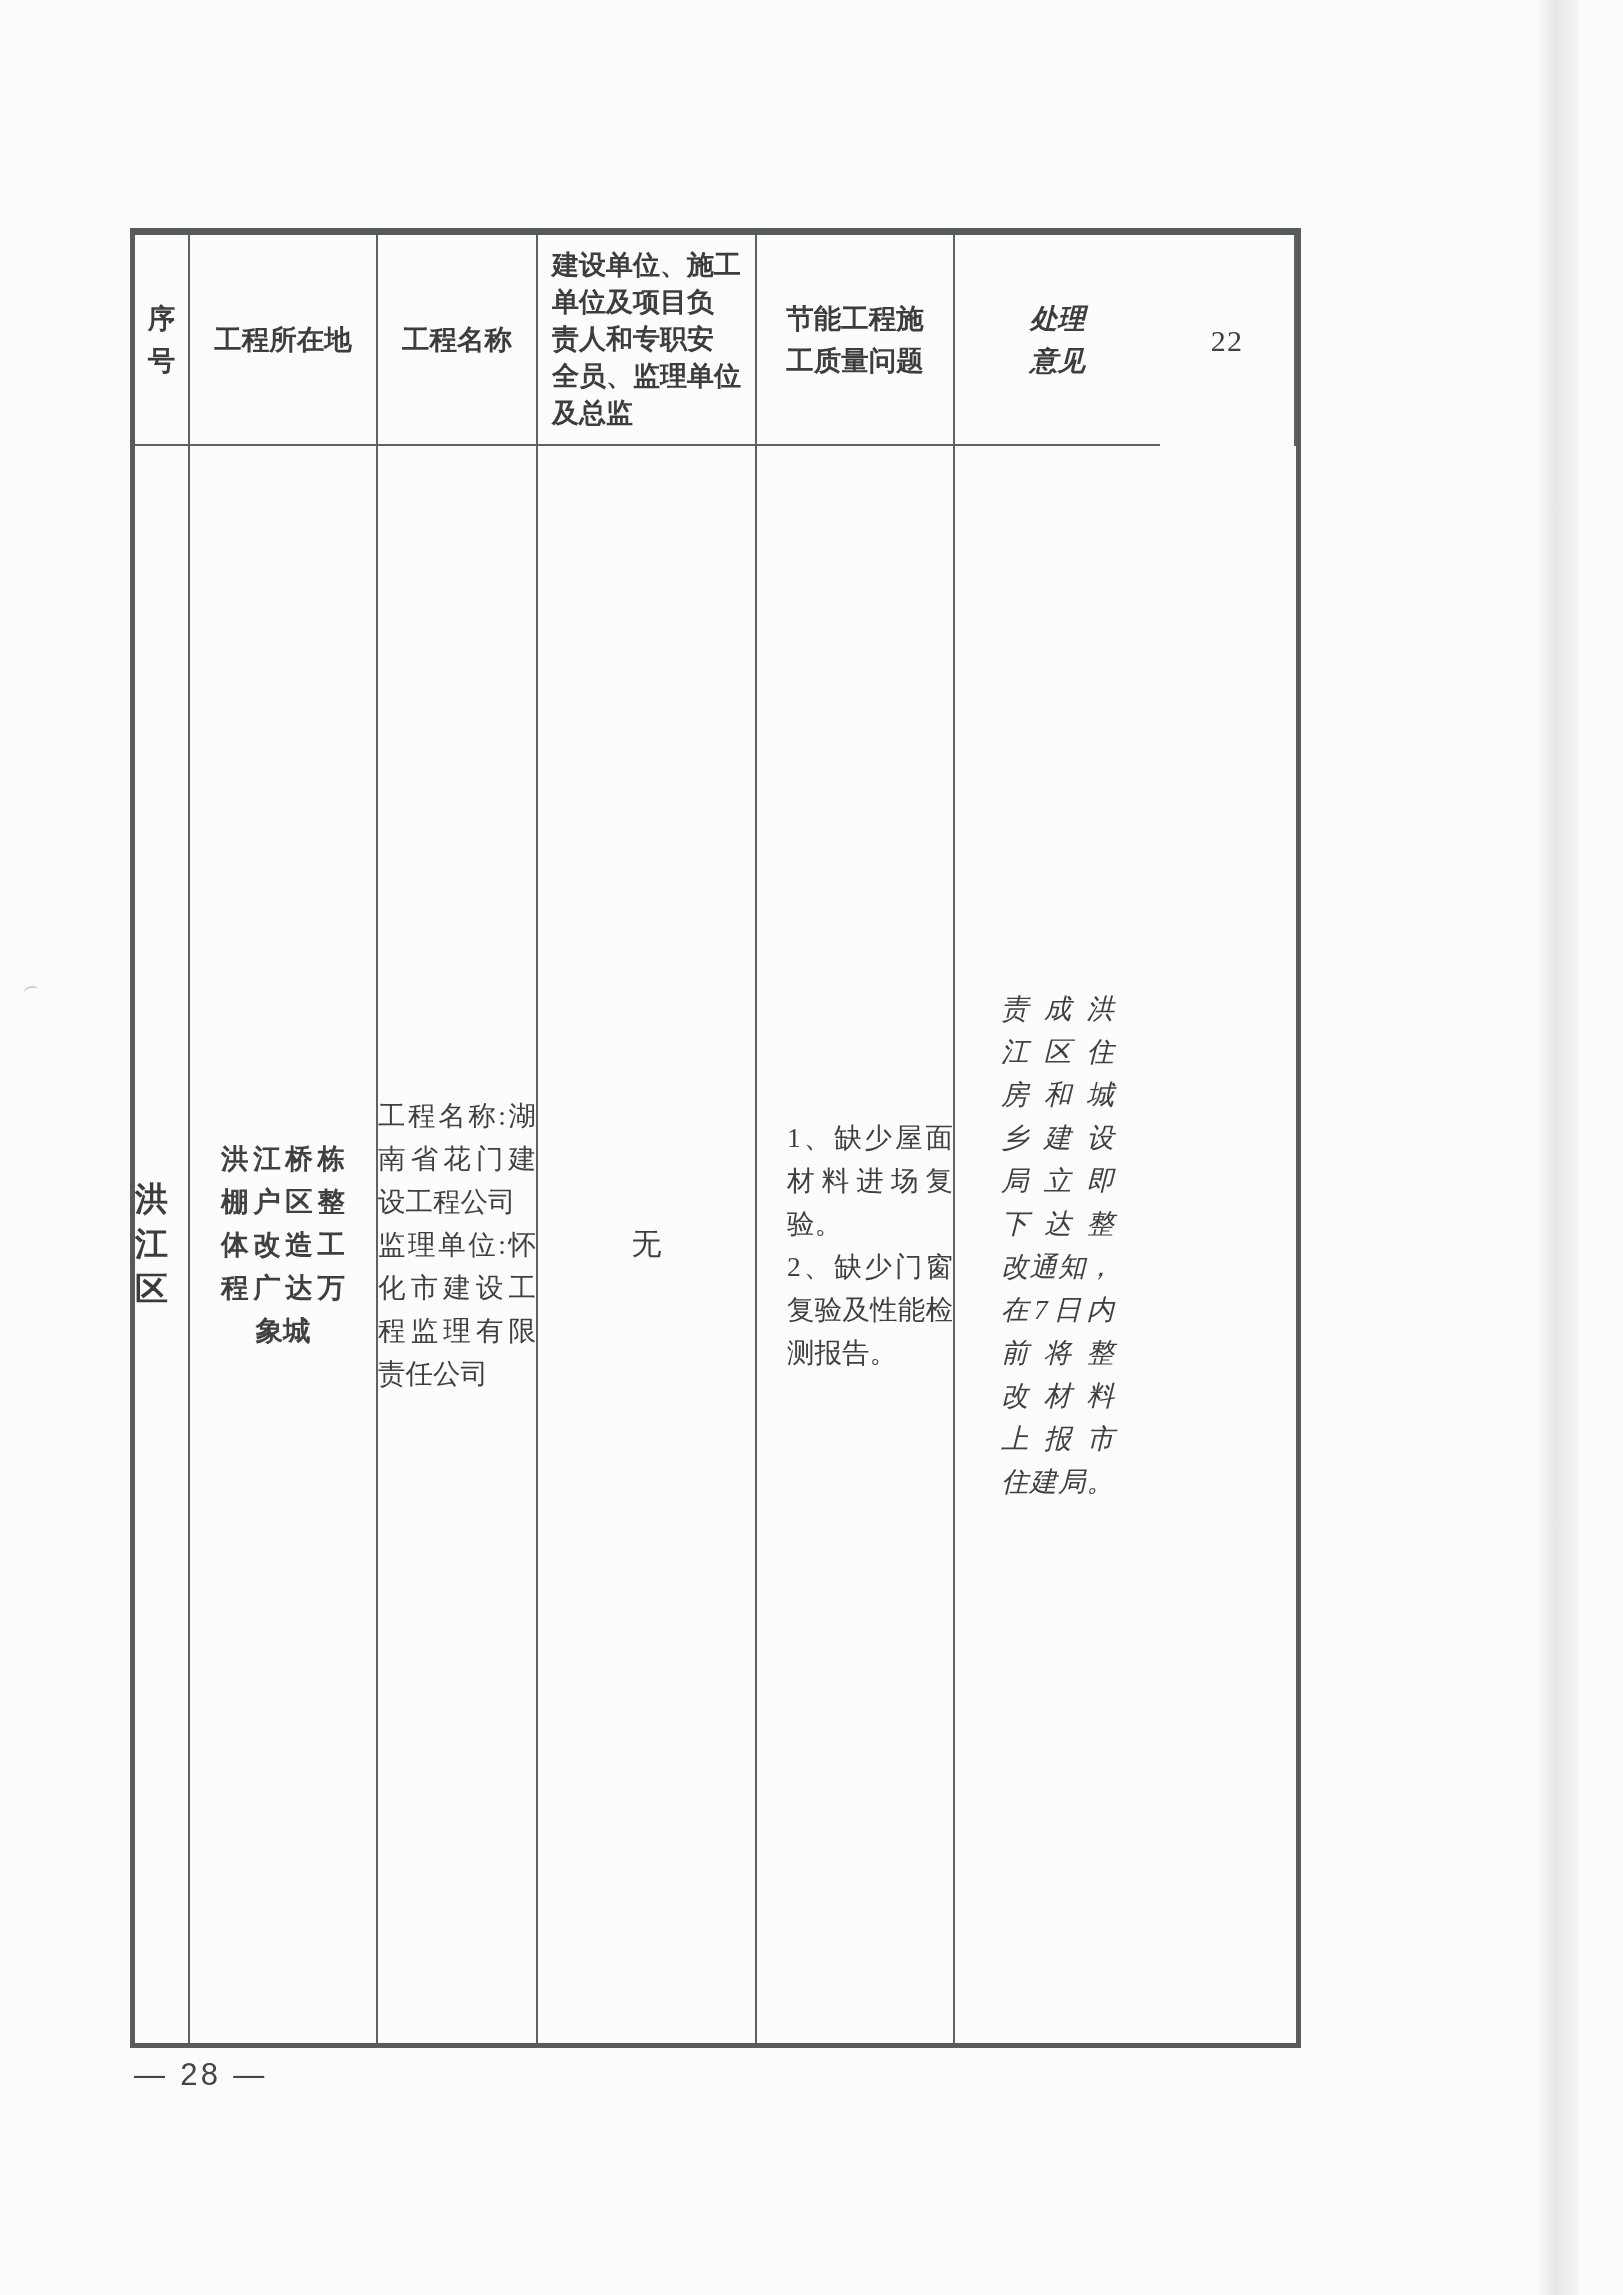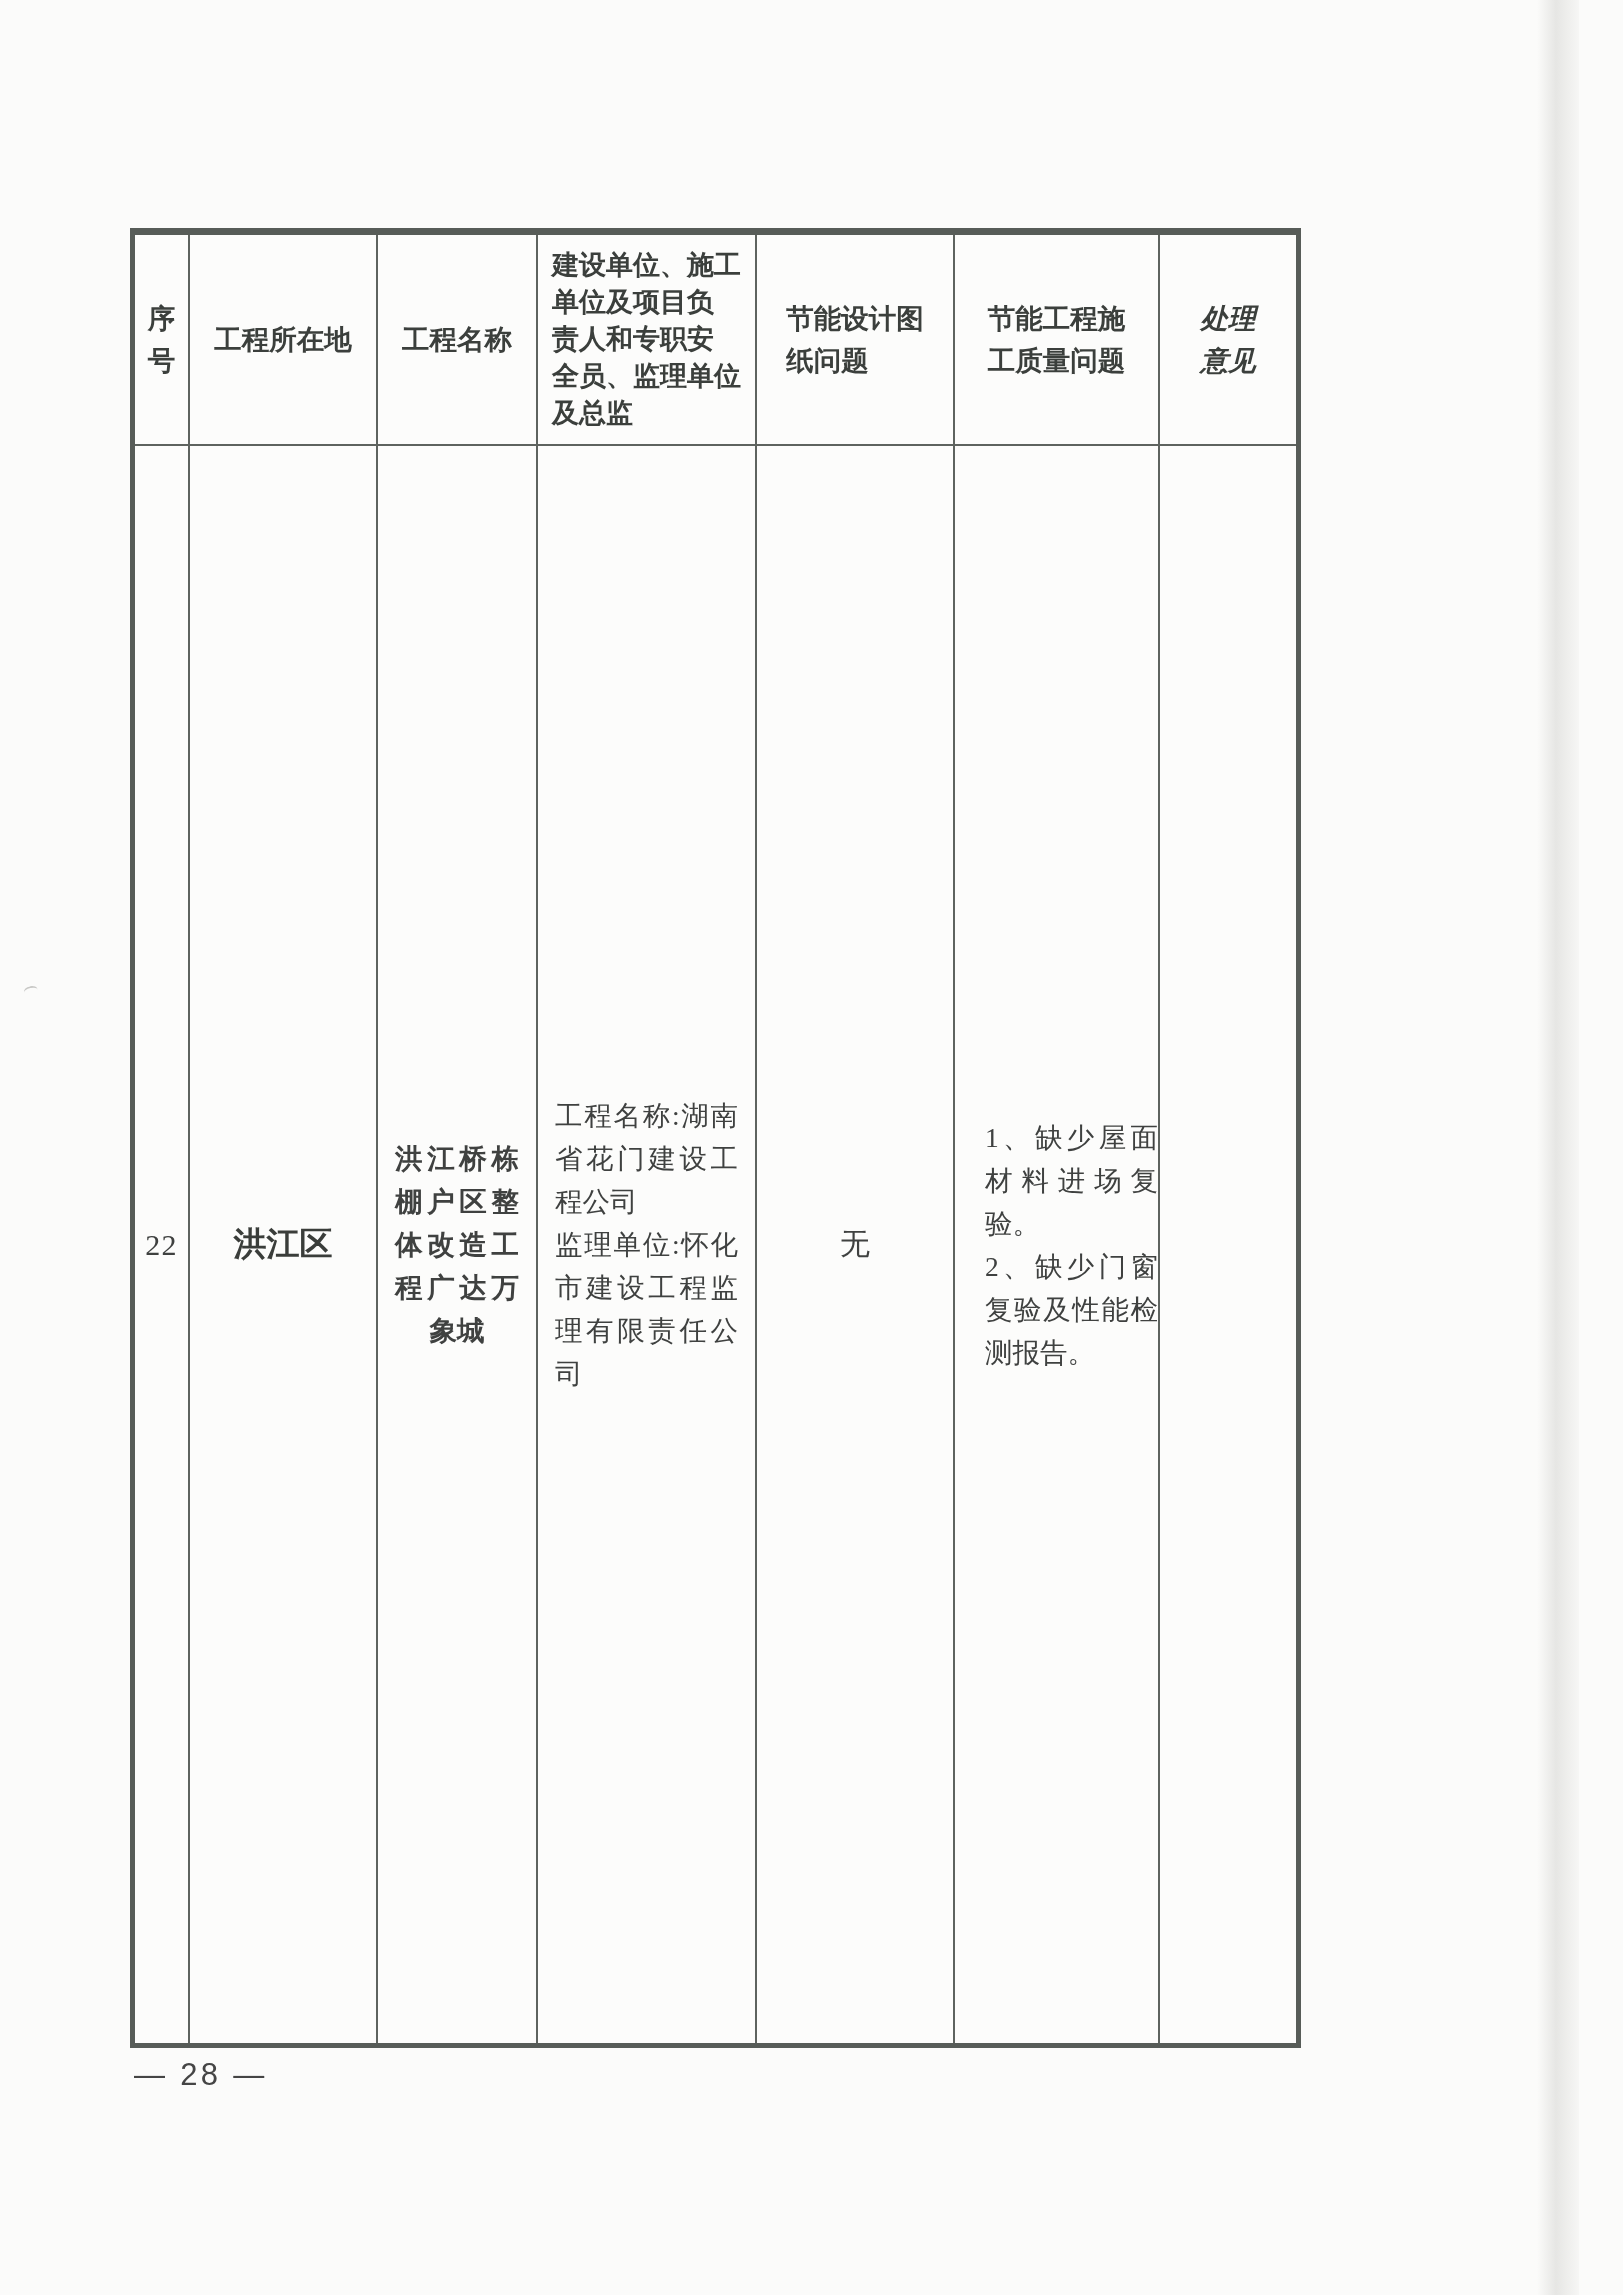--- a/index.html
+++ b/index.html
@@ -163,24 +163,20 @@
     <div class="cell th th-name">
       <span>工程名称</span>
     </div>
     <div class="cell th th-units">
       <span>建设单位、施工
 单位及项目负
 责人和专职安
 全员、监理单位
 及总监</span>
     </div>
-    <div class="cell th th-design">
-      <span>节能设计图
-纸问题</span>
-    </div>
     <div class="cell th th-quality">
       <span>节能工程施
 工质量问题</span>
     </div>
     <div class="cell th th-handling last-col">
       <span>处理
 意见</span>
     </div>
 
     <div class="cell td td-seq">
@@ -196,19 +192,33 @@
       <span>工程名称:湖南省花门建设工程公司
 监理单位:怀化市建设工程监理有限责任公司</span>
     </div>
     <div class="cell td td-design">
       <span>无</span>
     </div>
     <div class="cell td td-quality">
       <span>1、缺少屋面材料进场复验。
 2、缺少门窗复验及性能检测报告。</span>
     </div>
+    <div class="cell td td-handling last-col">
+      <span>责成洪
+江区住
+房和城
+乡建设
+局立即
+下达整
+改通知，
+在7日内
+前将整
+改材料
+上报市
+住建局。</span>
+    </div>
 
   </div>
 
   <div class="page-number">— 28 —</div>
 
 </div>
 
 
 </body></html>

